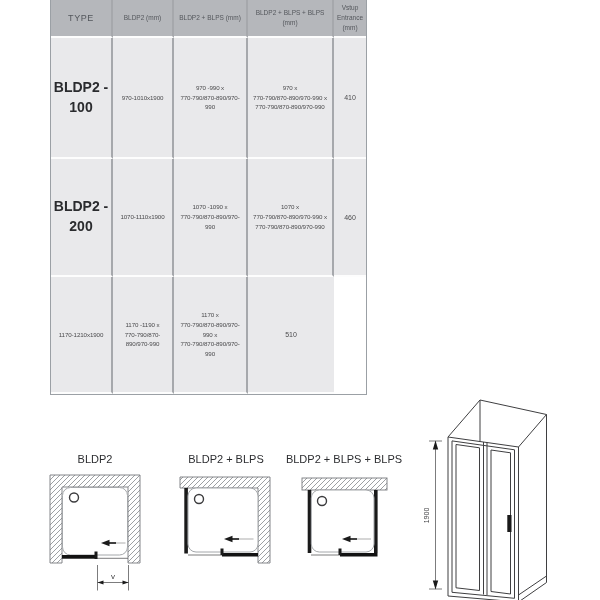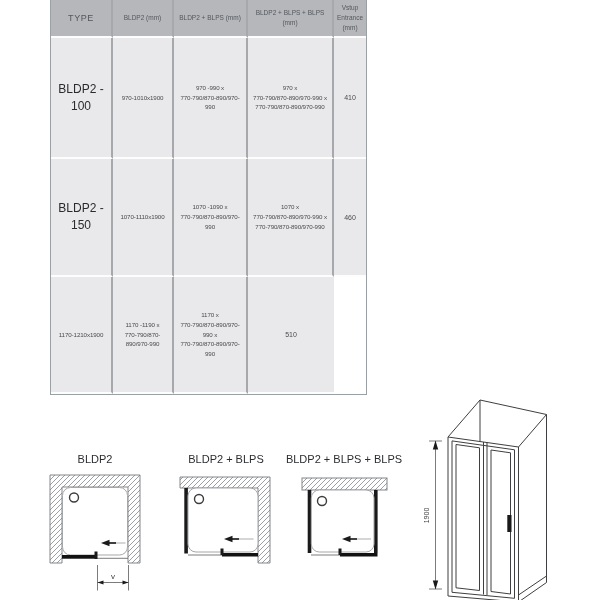--- a/index.html
+++ b/index.html
@@ -21,21 +21,21 @@
     background:#e9e9eb;
     border-right:2px solid #a6a8ac;
     border-bottom:2px solid #fdfdfd;
     padding:1px 2px;
     color:#4b4b4d;
   }
   .cell.last-col{border-right:none;}
   .cell.head{background:#b5b7bb;color:#54575c;}
   .h-type{font-size:9px;letter-spacing:.6px;}
   .h-small{font-size:6.5px;line-height:1.5;}
-  .cell-type{font-size:12px;font-weight:normal;color:#2a2b2e;white-space:pre-line;line-height:1.4;}
+  .cell-type{font-size:14px;font-weight:bold;color:#2a2b2e;white-space:pre-line;line-height:1.4;}
   .cell-spec{font-size:6.2px;letter-spacing:-0.1px;line-height:1.6;white-space:pre-line;}
   .cell-ent{font-size:7px;}
 
   
   .diagrams{position:absolute;left:0;top:390px;}
   .dlabel{font-family:"Liberation Sans",sans-serif;font-size:11px;fill:#2c2d30;}
   .dim-label{font-family:"Liberation Sans",sans-serif;font-size:8px;fill:#3a3a3c;}
   .dim-label-sm{font-family:"Liberation Sans",sans-serif;font-size:7px;fill:#3f3f41;}
   .wall{fill:url(#hatch);stroke:#77797d;stroke-width:0.9;}
   .tray{fill:#ffffff;stroke:#a4a7aa;stroke-width:1;}
@@ -63,21 +63,21 @@
 
     <div class="cell cell-type">BLDP2 - 100</div>
     <div class="cell cell-spec">970-1010x1900</div>
     <div class="cell cell-spec">970 -990 x
 770-790/870-890/970-990</div>
     <div class="cell cell-spec">970 x
 770-790/870-890/970-990 x
 770-790/870-890/970-990</div>
     <div class="cell cell-ent last-col">410</div>
 
-    <div class="cell cell-type">BLDP2 - 150</div>
+    <div class="cell cell-type">BLDP2 - 200</div>
     <div class="cell cell-spec">1070-1110x1900</div>
     <div class="cell cell-spec">1070 -1090 x
 770-790/870-890/970-990</div>
     <div class="cell cell-spec">1070 x
 770-790/870-890/970-990 x
 770-790/870-890/970-990</div>
     <div class="cell cell-ent last-col">460</div>
 
     <div class="cell cell-spec">1170-1210x1900</div>
     <div class="cell cell-spec">1170 -1190 x

